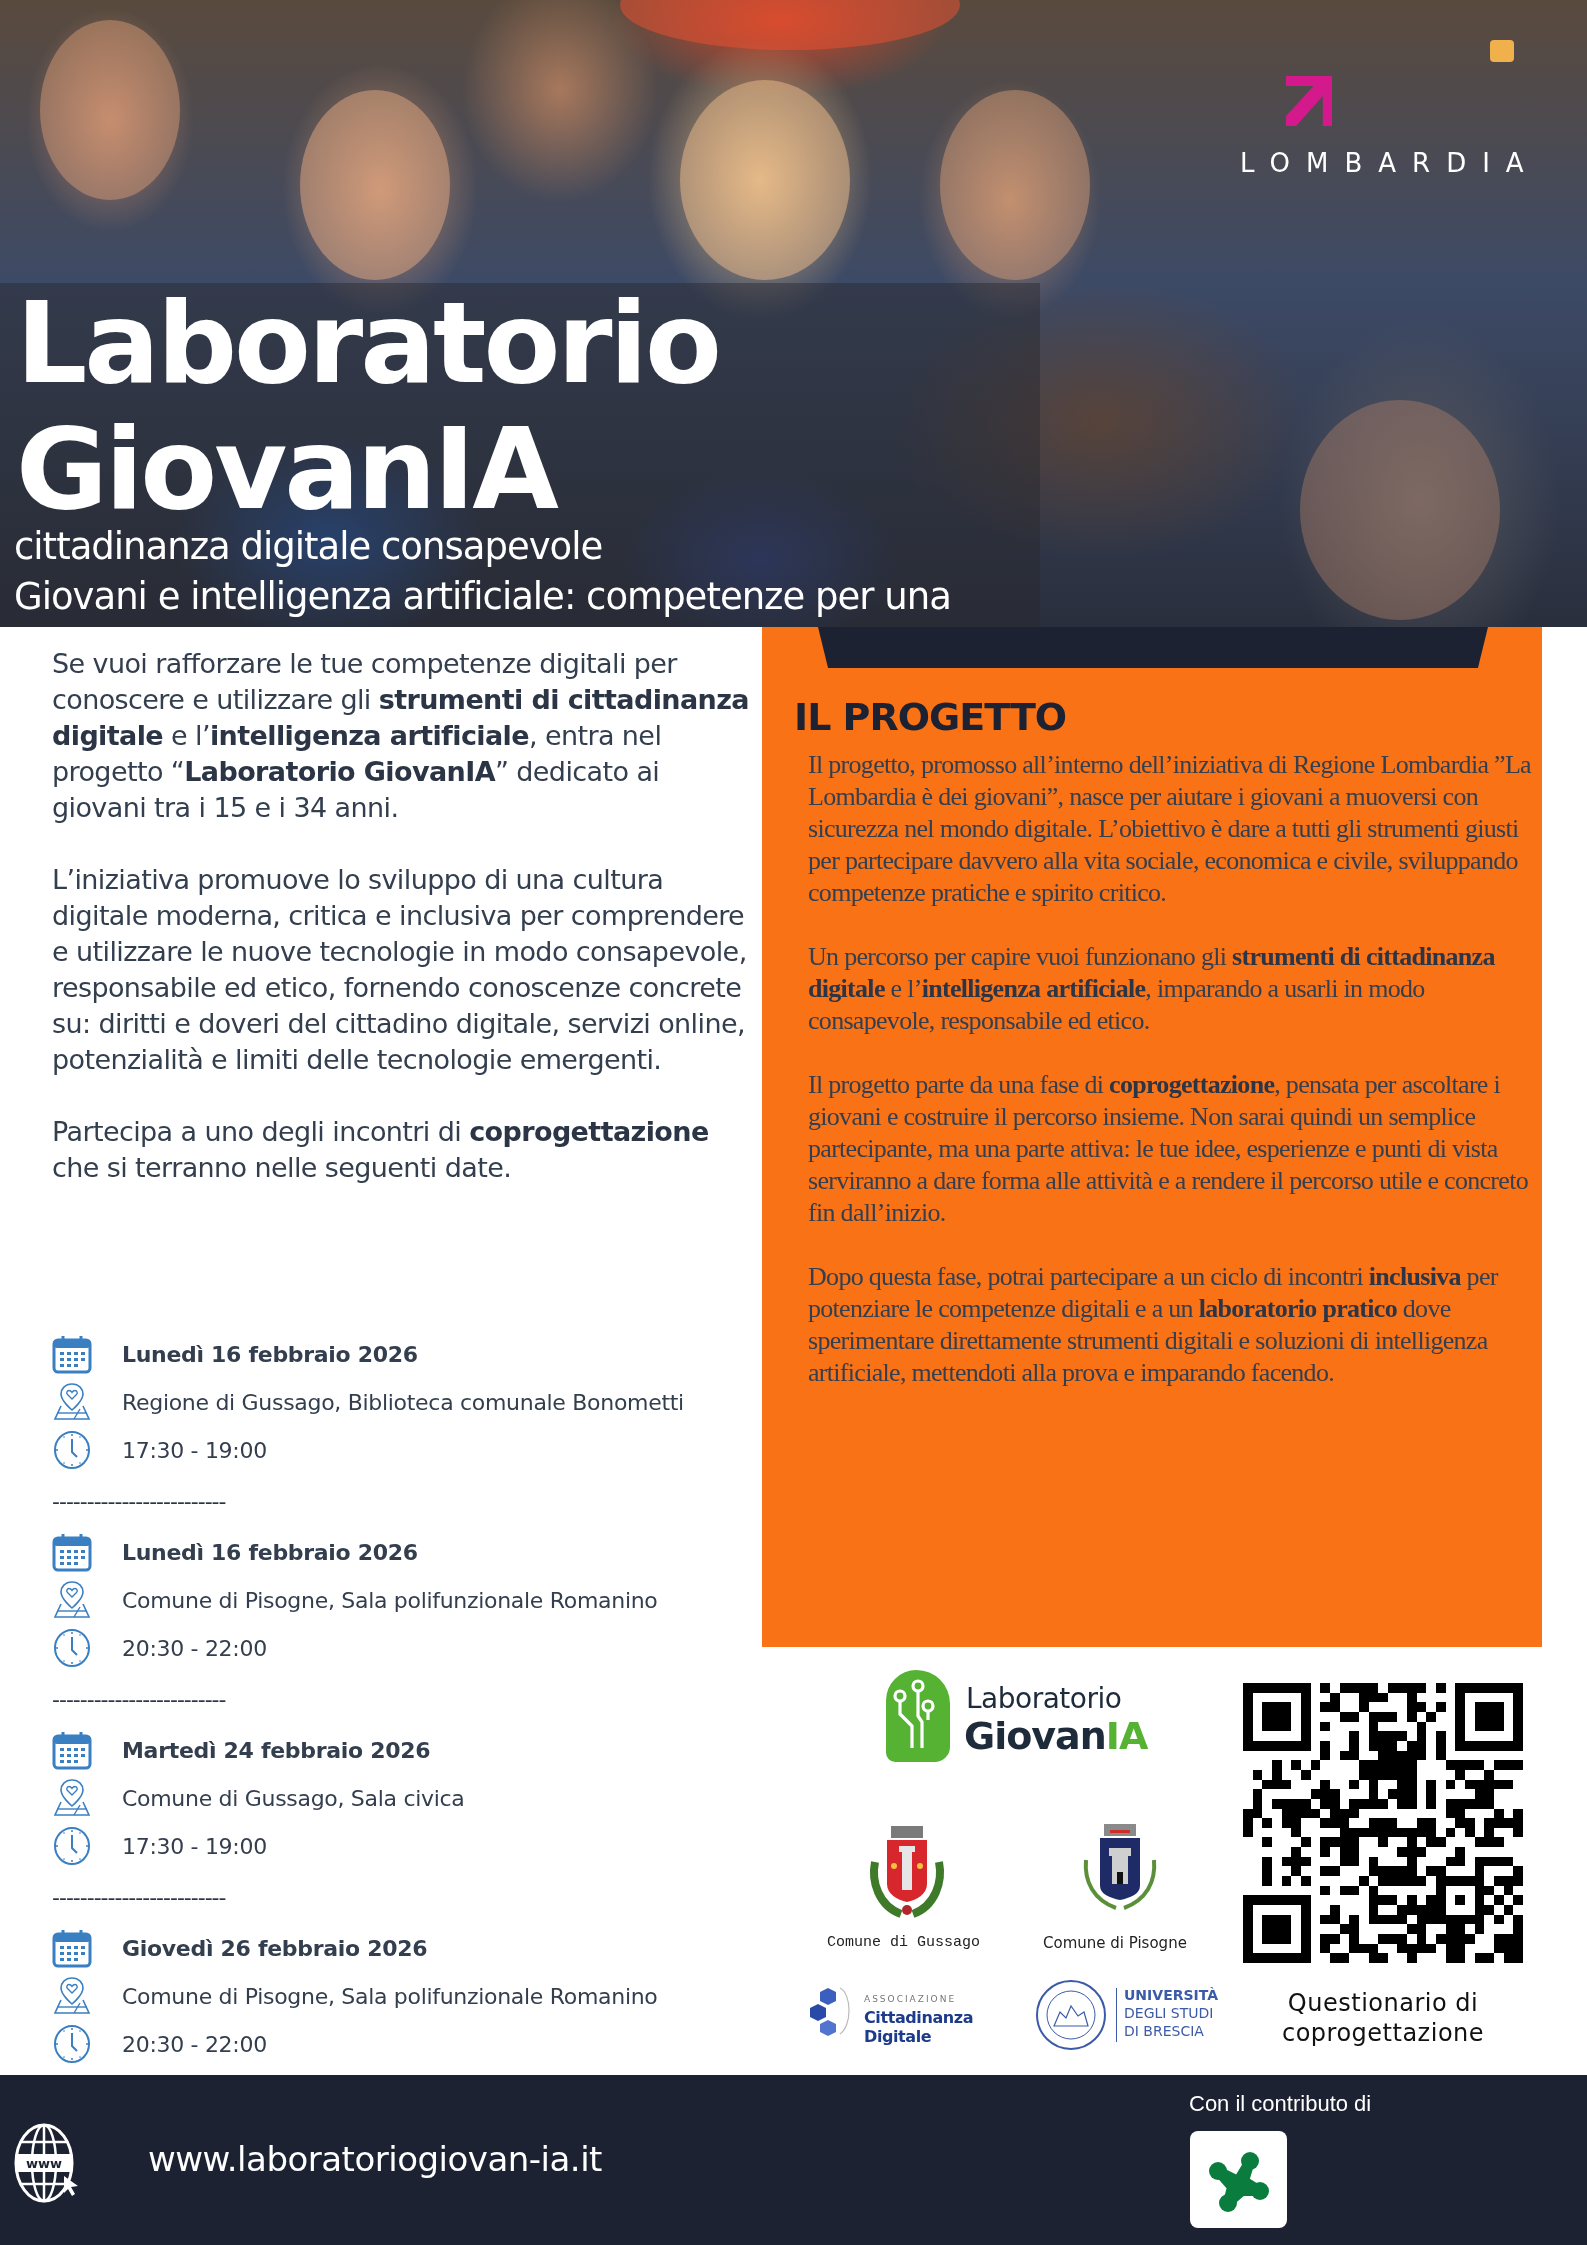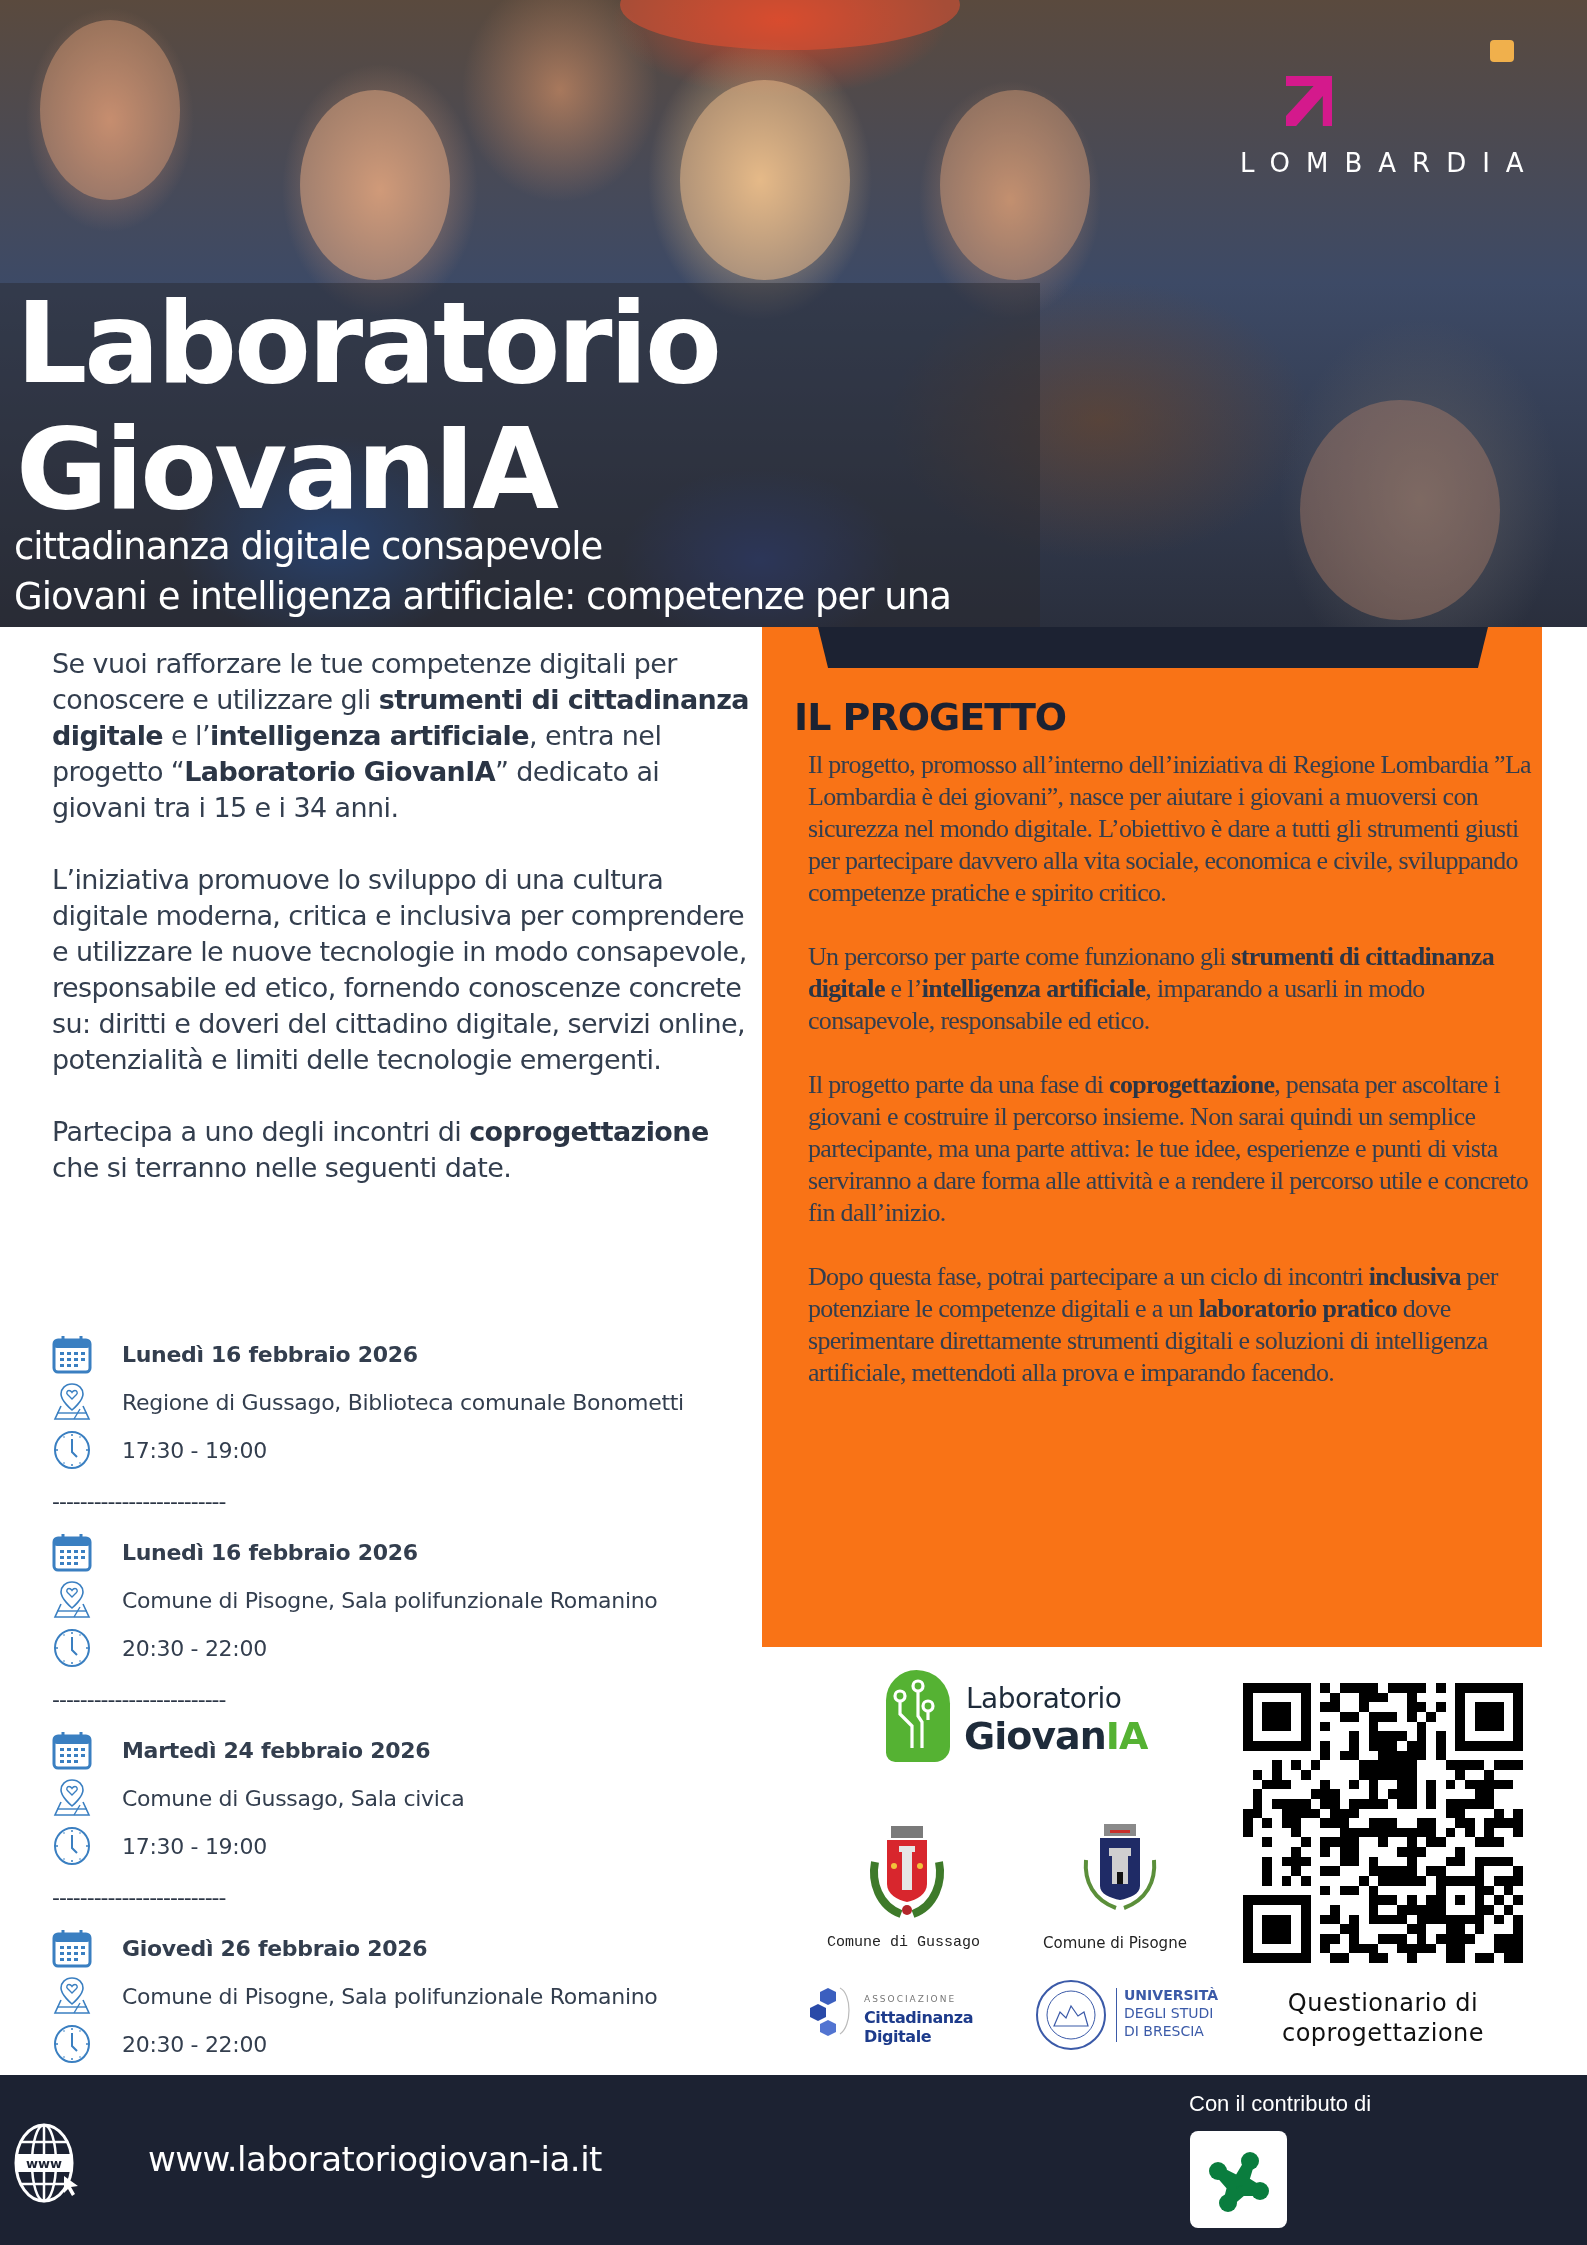--- a/index.html
+++ b/index.html
@@ -344,21 +344,21 @@
 
   </div>
 </div>
 </section>
 
 <section class="right-panel">
   <div class="banner"></div>
   <h2 class="panel-title">IL PROGETTO</h2>
   <div class="panel-body">
     <p class="para"><span>Il progetto, promosso all’interno dell’iniziativa di Regione Lombardia ”La Lombardia è dei giovani”, nasce per aiutare i giovani a muoversi con sicurezza nel mondo digitale. L’obiettivo è dare a tutti gli strumenti giusti per partecipare davvero alla vita sociale, economica e civile, sviluppando competenze pratiche e spirito critico.</span></p>
-    <p class="para"><span>Un percorso per parte come funzionano gli </span><b>strumenti di cittadinanza digitale</b><span> e l’</span><b>intelligenza artificiale</b><span>, imparando a usarli in modo consapevole, responsabile ed etico.</span></p>
+    <p class="para"><span>Un percorso per capire vuoi funzionano gli </span><b>strumenti di cittadinanza digitale</b><span> e l’</span><b>intelligenza artificiale</b><span>, imparando a usarli in modo consapevole, responsabile ed etico.</span></p>
     <p class="para"><span>Il progetto parte da una fase di </span><b>coprogettazione</b><span>, pensata per ascoltare i giovani e costruire il percorso insieme. Non sarai quindi un semplice partecipante, ma una parte attiva: le tue idee, esperienze e punti di vista serviranno a dare forma alle attività e a rendere il percorso utile e concreto fin dall’inizio.</span></p>
     <p class="para"><span>Dopo questa fase, potrai partecipare a un ciclo di incontri </span><b>inclusiva</b><span> per potenziare le competenze digitali e a un </span><b>laboratorio pratico</b><span> dove sperimentare direttamente strumenti digitali e soluzioni di intelligenza artificiale, mettendoti alla prova e imparando facendo.</span></p>
   </div>
 </section>
 
 <div class="logo-giovania">
   <div class="lg-head">
     <svg width="64" height="92" viewBox="0 0 64 92">
       <g fill="none" stroke="#fff" stroke-width="3.2">
         <circle cx="14" cy="26" r="5"></circle>

